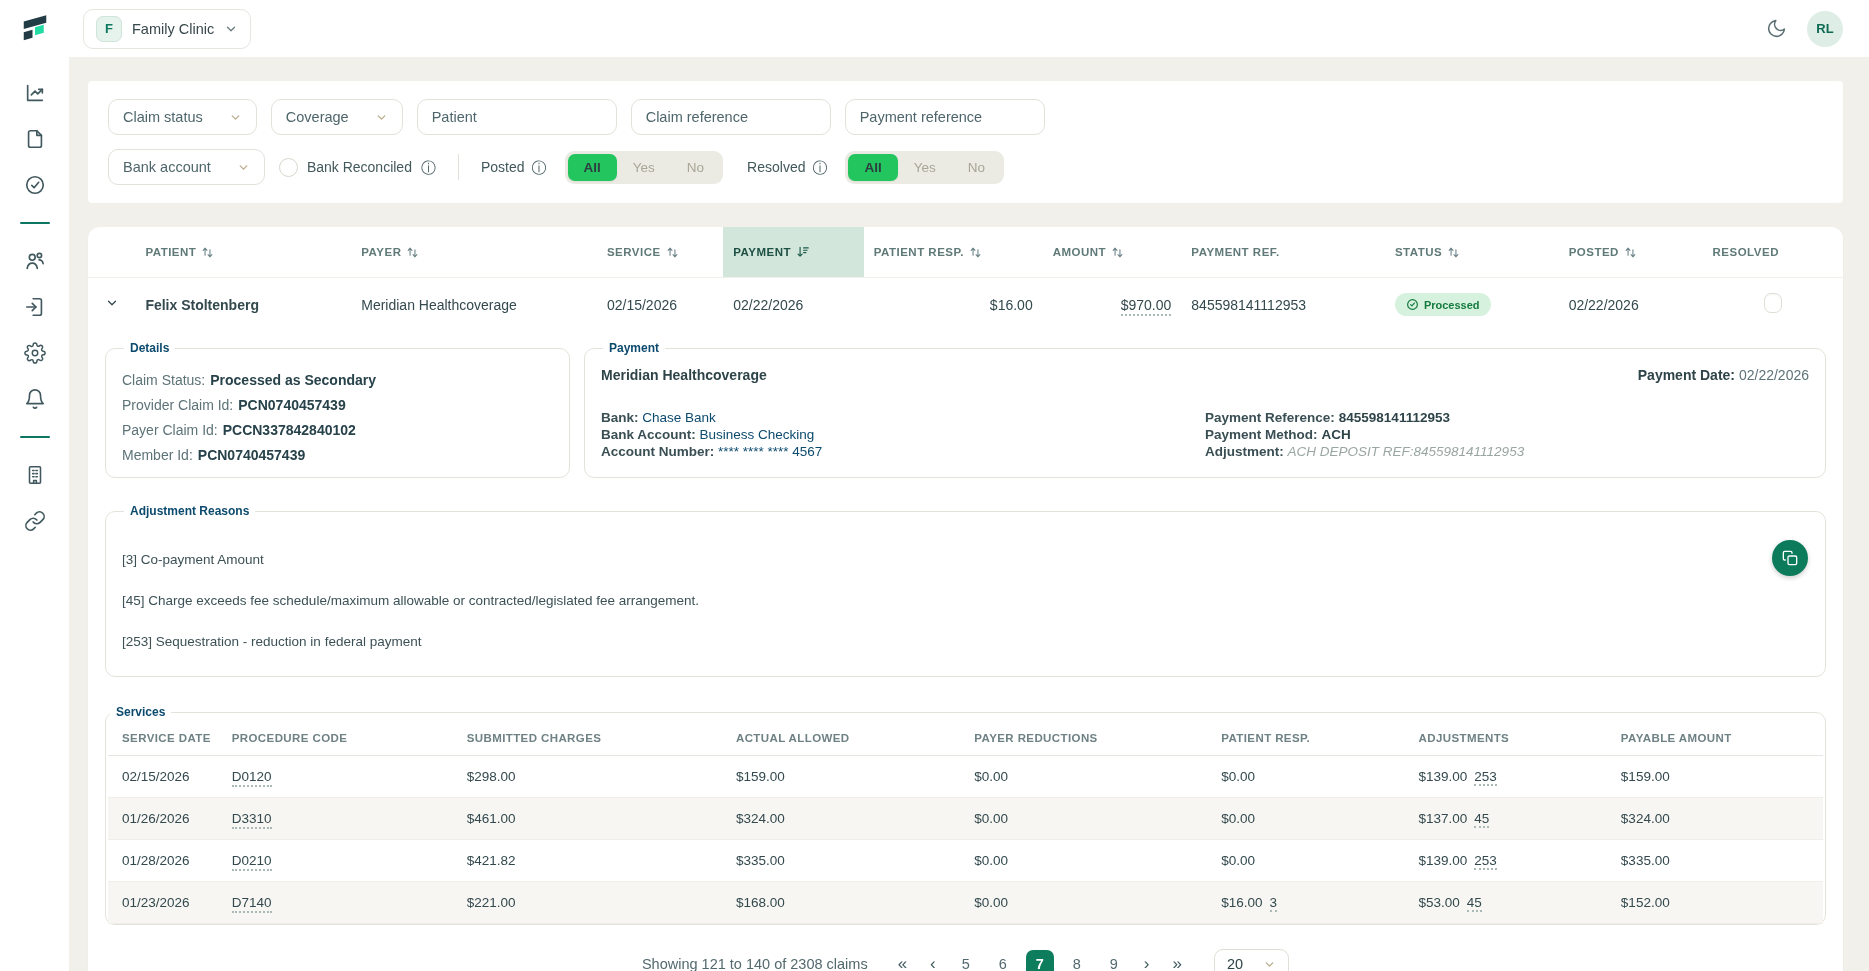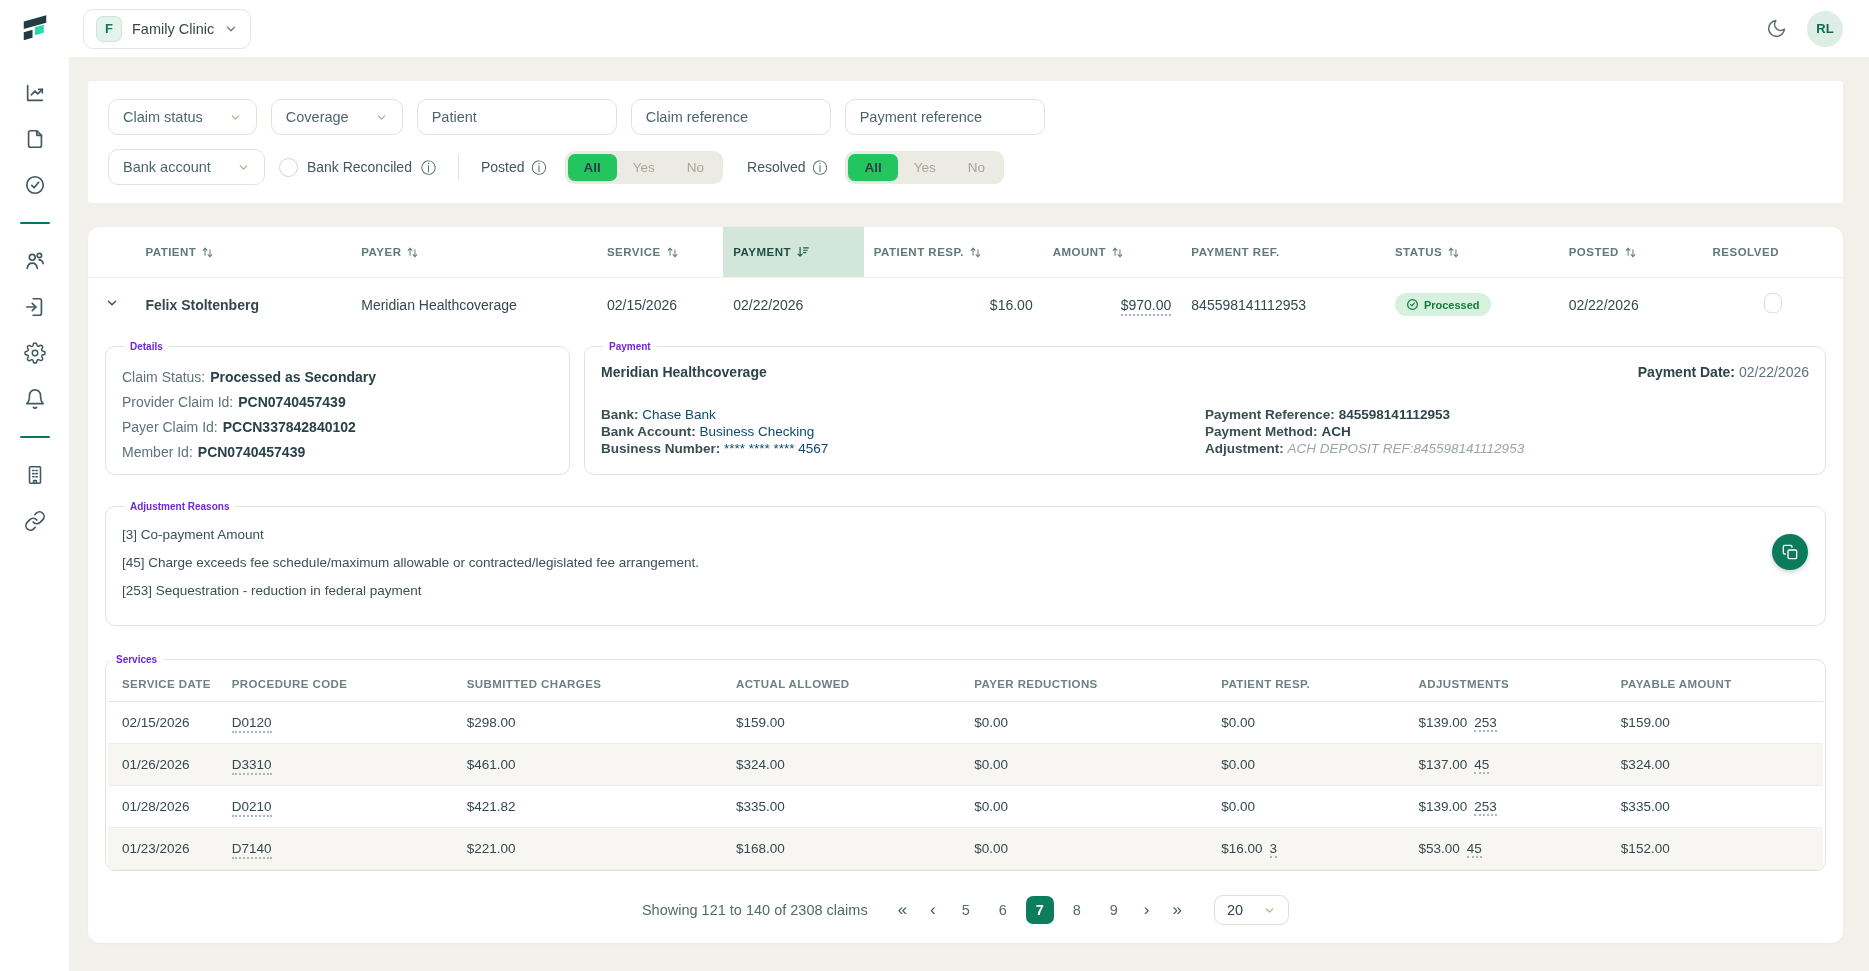--- a/index.html
+++ b/index.html
@@ -93,37 +93,37 @@
   .dotted-u { border-bottom: 2px dotted #a9bab6; padding-bottom: 1px; cursor: pointer; }
   .status-badge {
     display: inline-flex; align-items: center; gap: 5px; background: #d6f2de; color: #157a3f;
     border-radius: 999px; padding: 5px 11px; font-size: 11px; font-weight: 700;
   }
   .row-check { display:inline-block; width: 18px; height: 20px; border: 1px solid #e0ded6; border-radius: 7px; background: #fff; cursor: pointer; box-shadow: inset 0 1px 2px rgba(0,0,0,.04); }
 
   
   .expanded { padding: 10px 17px 8px; }
   fieldset { border: 1px solid #e4e3db; border-radius: 10px; padding: 8px 16px 14px; min-inline-size: 0; }
-  legend { font-size: 10px; font-weight: 700; color: #6d28d9; padding: 0 6px; margin-left: 2px; }
+  legend { font-size: 12px; font-weight: 700; color: #0c4a6e; padding: 0 6px; margin-left: 2px; }
   .panel-row { display: flex; gap: 14px; }
   .fs-details { flex: 0 0 465px; }
   .fs-payment { flex: 1; }
   .kv { margin-top: 9px; font-size: 14px; color: #5d7378; }
   .kv b { color: #27424a; margin-left: 5px; }
   .pay-top { display: flex; justify-content: space-between; margin-top: 4px; }
   .pay-payer { font-weight: 700; color: #2e4449; }
   .pay-date b { color: #2e4449; } .pay-date { color: #5d7378; }
   .pay-cols { display: flex; margin-top: 26px; }
   .pay-col { flex: 1; min-width: 0; }
   .pl { font-size: 13.5px; line-height: 17px; color: #44595e; }
   .pl b.lbl { color: #3a4f54; } .pl .val { color: #0c4a6e; } .pl b.valb { color: #2e4449; margin-left: 4px;}
   .pl .ital { font-style: italic; color: #9aa6a2; }
   .pay-total { margin-top: 24px; font-weight: 700; color: #2e4449; font-size: 14px; }
   .fs-adjust { margin-top: 26px; position: relative; }
-  .adj-line { font-size: 13.5px; color: #3c5156; margin: 7px 0 13px; }
+  .adj-line { font-size: 13.5px; color: #3c5156; margin: 26px 0 13px; }
   .adj-line:last-child { margin-bottom: 26px; }
   .copy-fab {
     position: absolute; right: 17px; top: 22px; width: 36px; height: 36px; border-radius: 50%;
     background: #0c7b5c; color: #fff; display: flex; align-items: center; justify-content: center;
     cursor: pointer; border: none; box-shadow: 0 2px 5px rgba(0,0,0,.2);
   }
   .fs-services { margin-top: 28px; padding: 2px 2px 0; }
   table.services { width: 100%; border-collapse: collapse; table-layout: fixed; }
   table.services th {
     font-size: 11.5px; letter-spacing: .4px; text-transform: uppercase; font-weight: 700;
@@ -429,21 +429,21 @@
             <fieldset class="fs-payment">
               <legend>Payment</legend>
               <div class="pay-top">
                 <span class="pay-payer">Meridian Healthcoverage</span>
                 <span class="pay-date"><b>Payment Date:</b> <span>02/22/2026</span></span>
               </div>
               <div class="pay-cols">
                 <div class="pay-col">
                   <div class="pl"><b class="lbl">Bank:</b> <span class="val">Chase Bank</span></div>
                   <div class="pl"><b class="lbl">Bank Account:</b> <span class="val">Business Checking</span></div>
-                  <div class="pl"><b class="lbl">Business Number:</b> <span class="val">**** **** **** 4567</span></div>
+                  <div class="pl"><b class="lbl">Account Number:</b> <span class="val">**** **** **** 4567</span></div>
                 </div>
                 <div class="pay-col">
                   <div class="pl"><b class="lbl">Payment Reference:</b><b class="valb">845598141112953</b></div>
                   <div class="pl"><b class="lbl">Payment Method:</b><b class="valb">ACH</b></div>
                   <div class="pl"><b class="lbl">Adjustment:</b> <span class="ital">ACH DEPOSIT REF:845598141112953</span></div>
                 </div>
               </div>
             </fieldset>
           </div>
 

